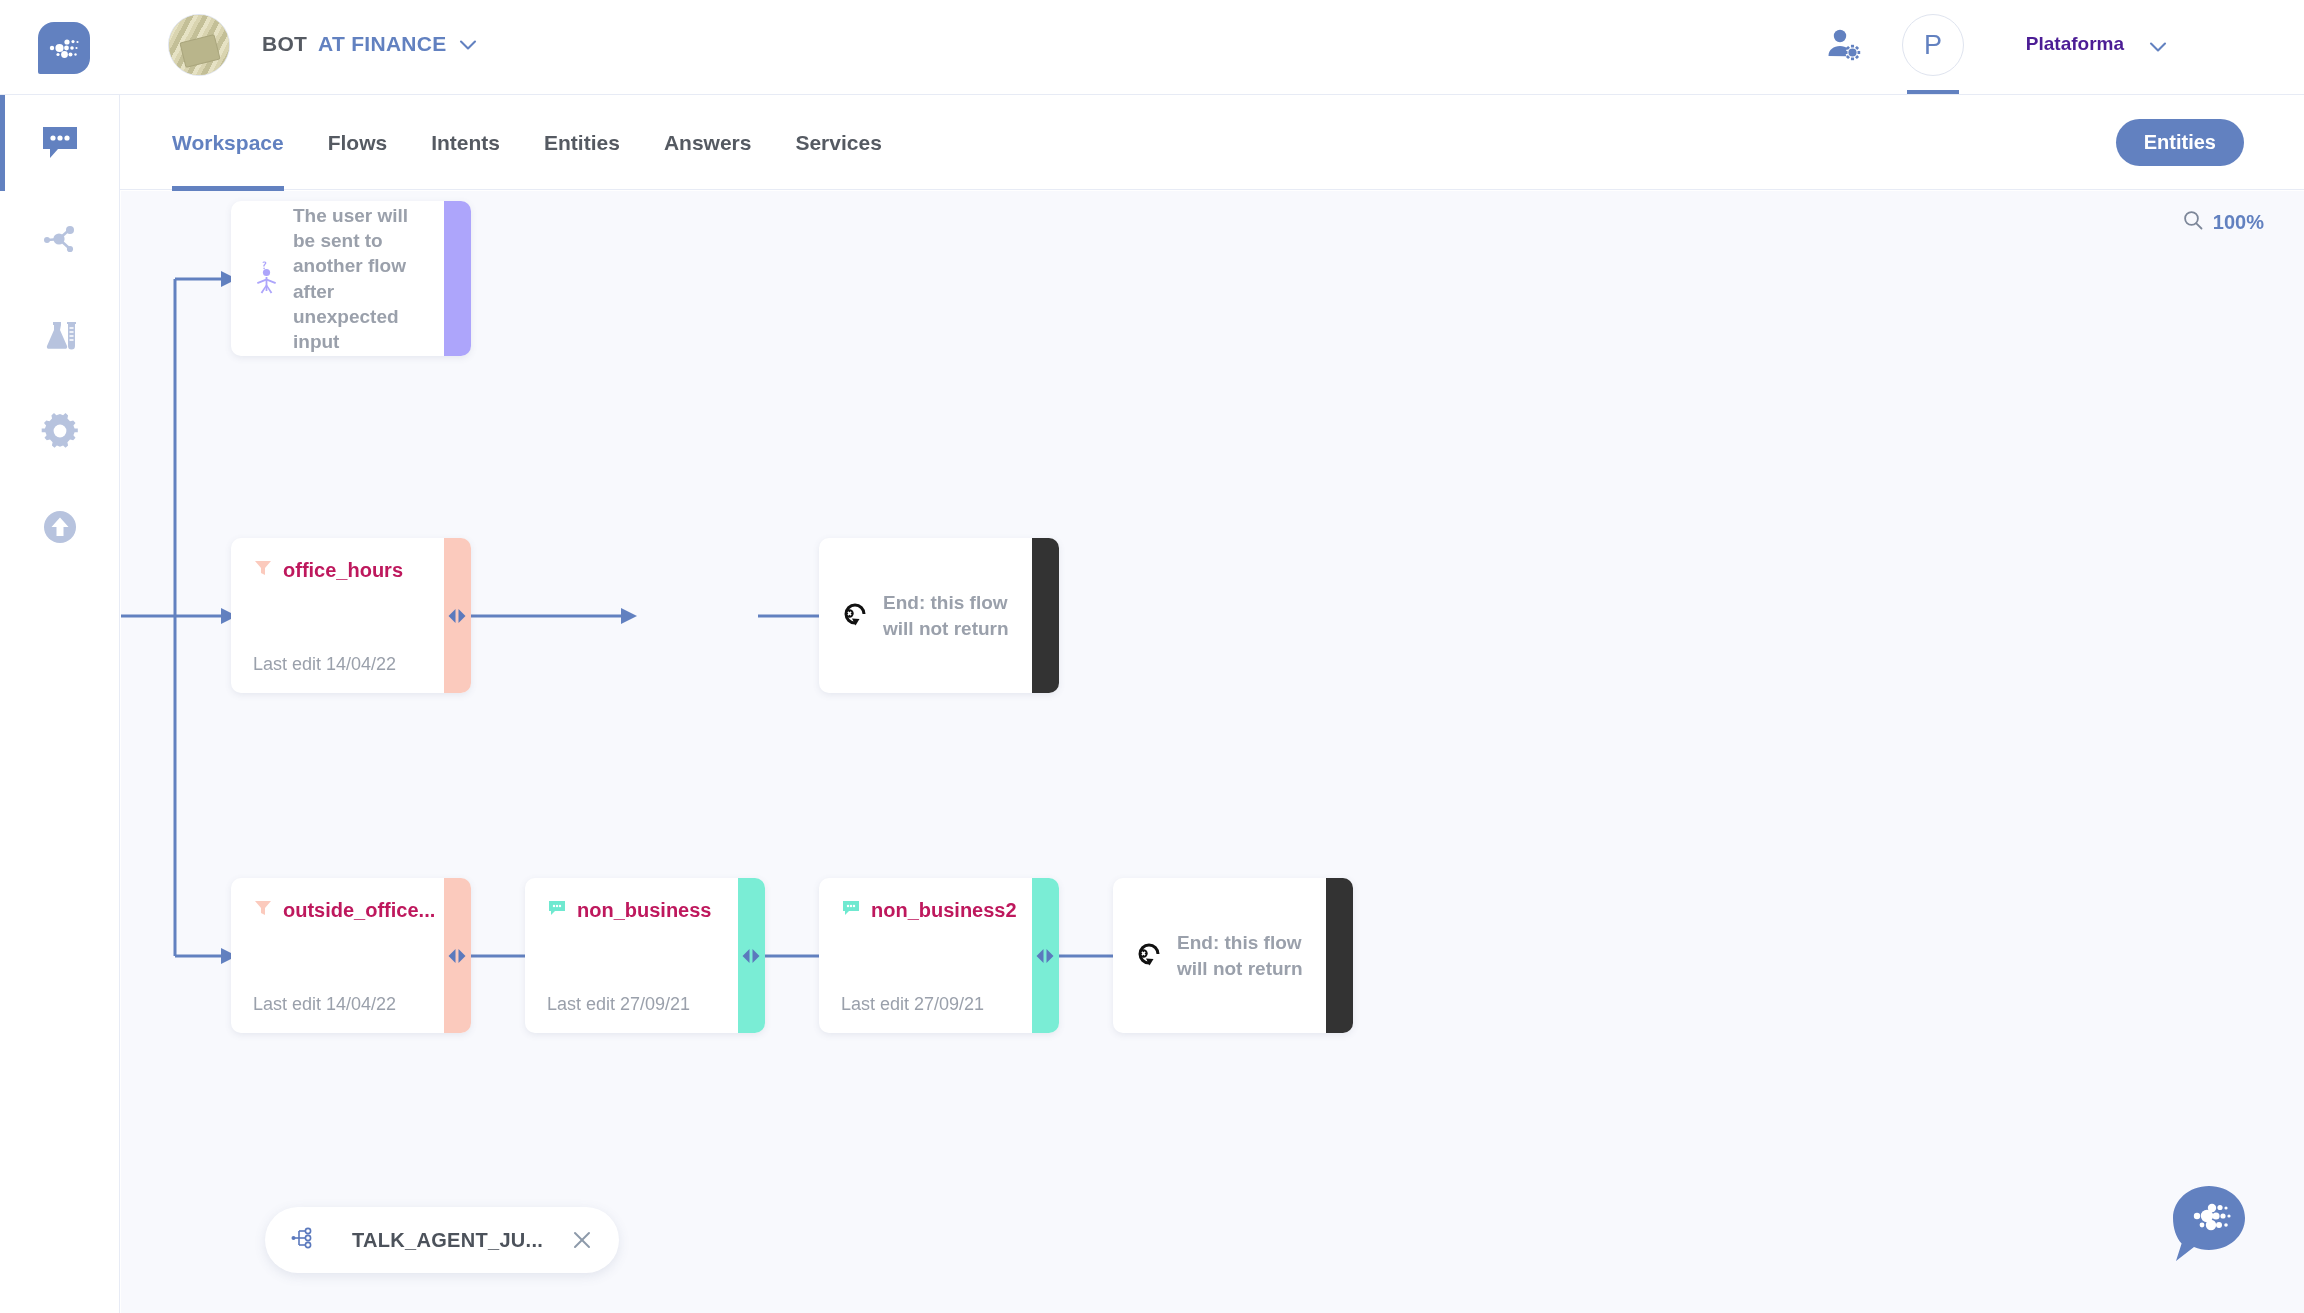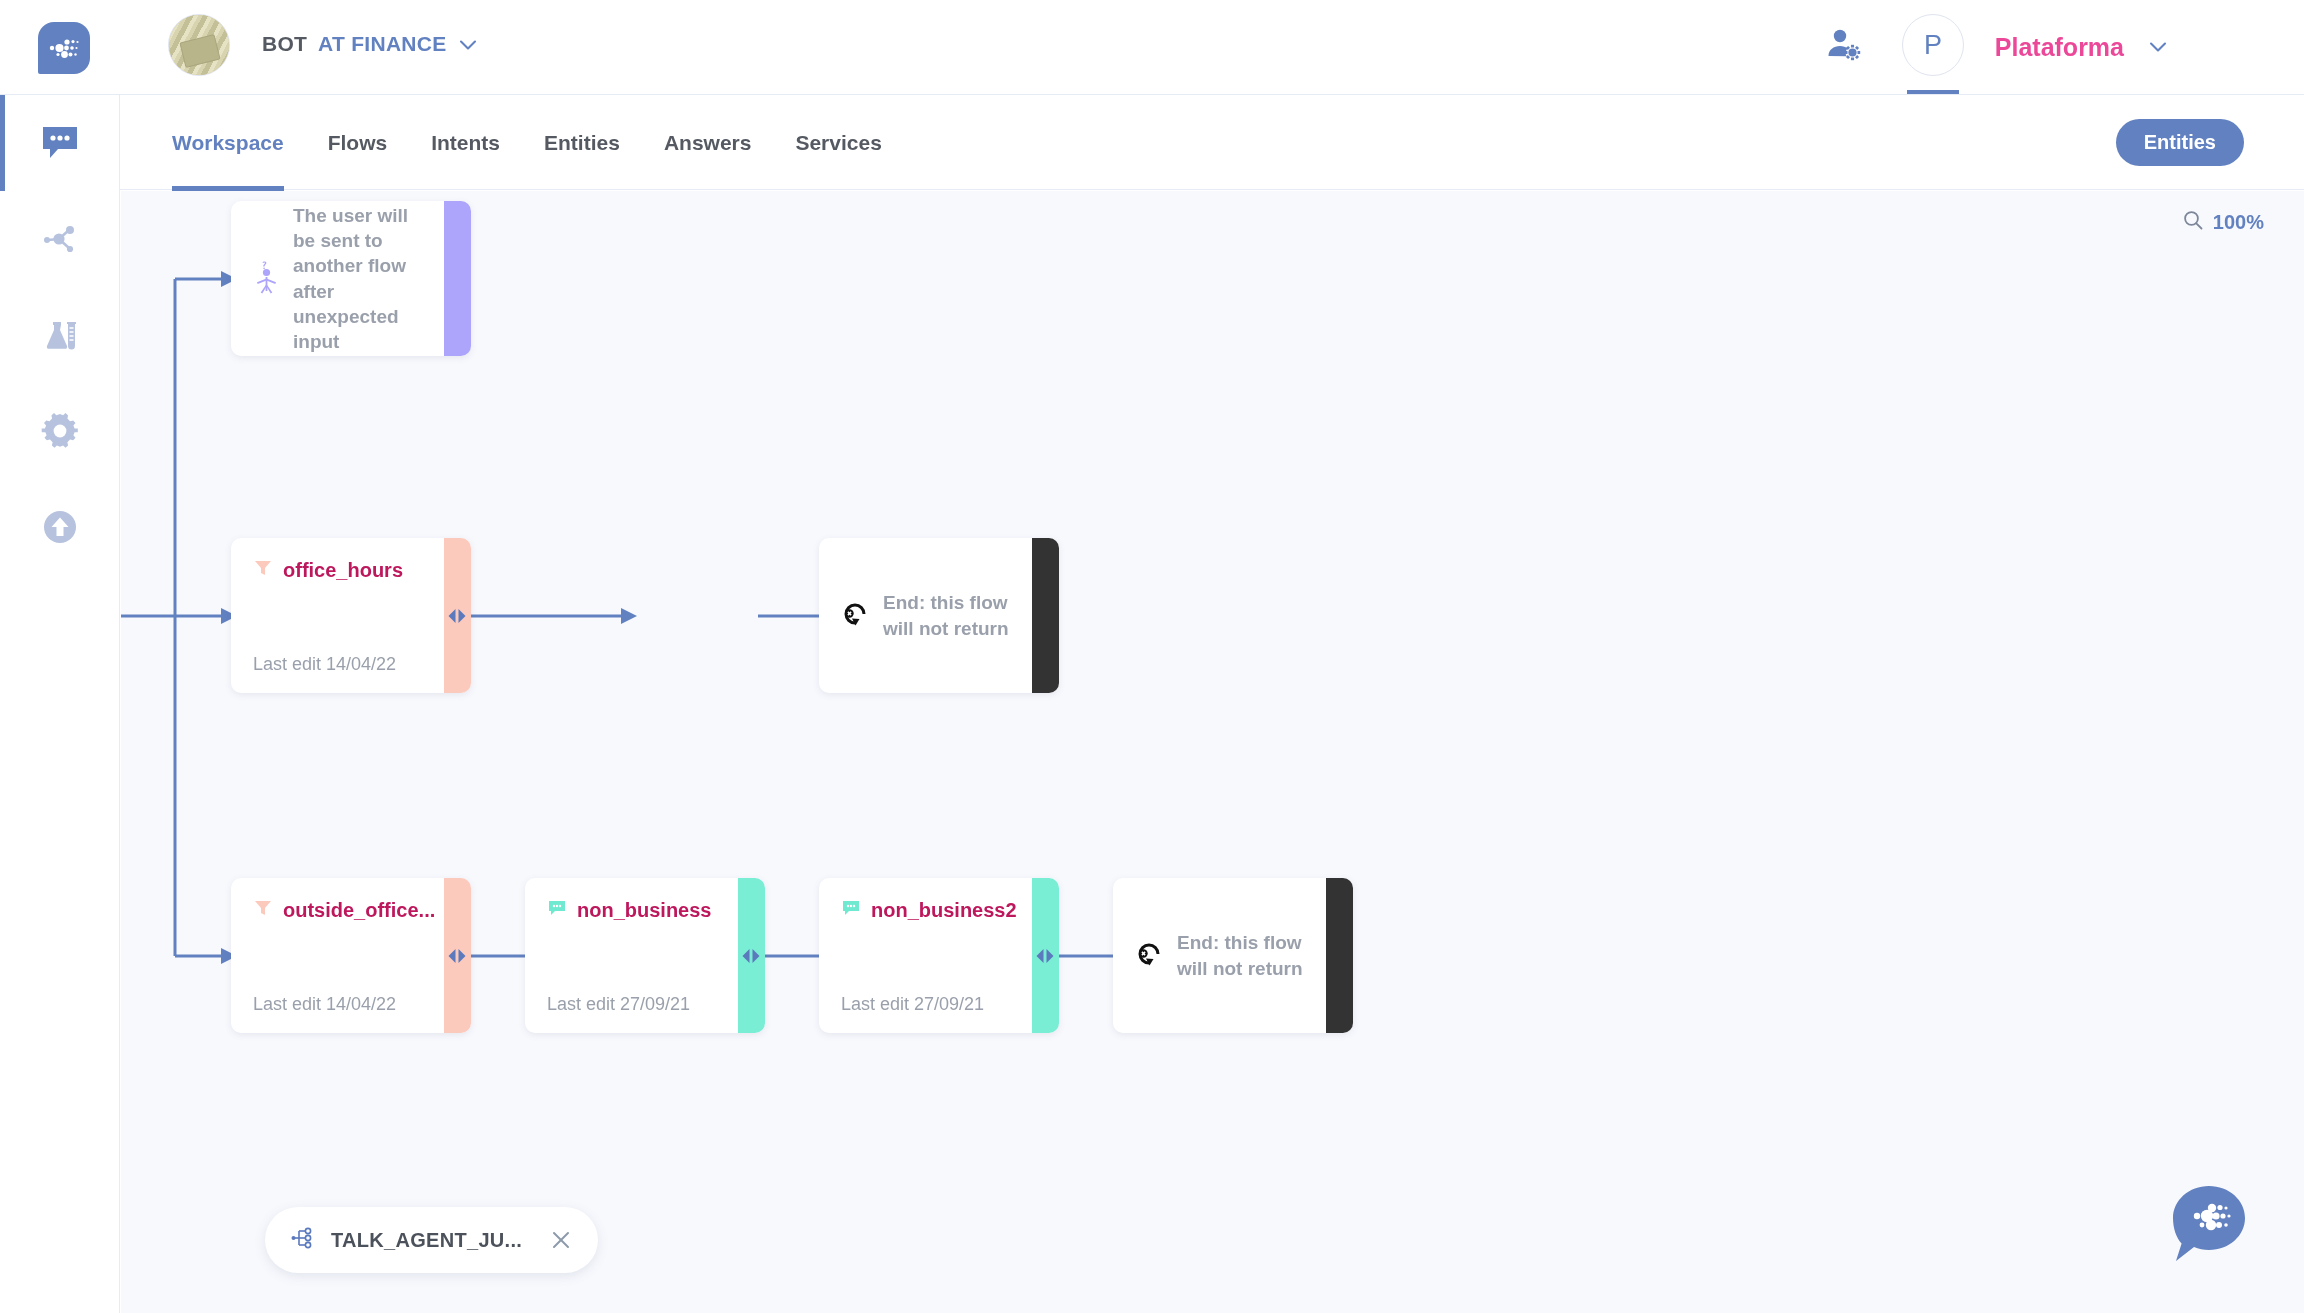--- a/index.html
+++ b/index.html
@@ -75,21 +75,21 @@
     display: flex; align-items: center; justify-content: center;
     font-size: 27px; color: #6281c0;
     cursor: pointer;
   }
   .profile-underline {
     position: absolute; right: 345px; top: 90px;
     width: 52px; height: 4px; background: #6281c0;
   }
   .platform-label {
     position: absolute; right: 180px; top: 33px;
-    font-size: 25px; font-weight: bold; color: #ec4899;
+    font-size: 19px; font-weight: bold; color: #4c1d95;
     cursor: pointer;
   }
   .platform-caret {
     position: absolute; right: 135px; top: 36px;
     width: 22px; height: 22px; cursor: pointer;
   }
 
   
   .sidebar {
     position: absolute; left: 0; top: 94px;
@@ -198,20 +198,21 @@
     height: 66px; min-width: 288px;
     background: #ffffff; border-radius: 33px;
     box-shadow: 0 3px 12px rgba(80,95,130,.13);
     display: flex; align-items: center; gap: 14px;
     padding: 0 26px 0 26px;
     cursor: pointer;
   }
   .chip-label {
     font-size: 20px; font-weight: bold; color: #4c525b;
     letter-spacing: .3px;
+    margin-left: 21px;
   }
   .chip-close {
     margin-left: 14px; width: 22px; height: 22px; cursor: pointer;
   }
 
   
   .fab {
     position: absolute; right: 48px; bottom: 42px;
     width: 94px; height: 94px; cursor: pointer;
   }

